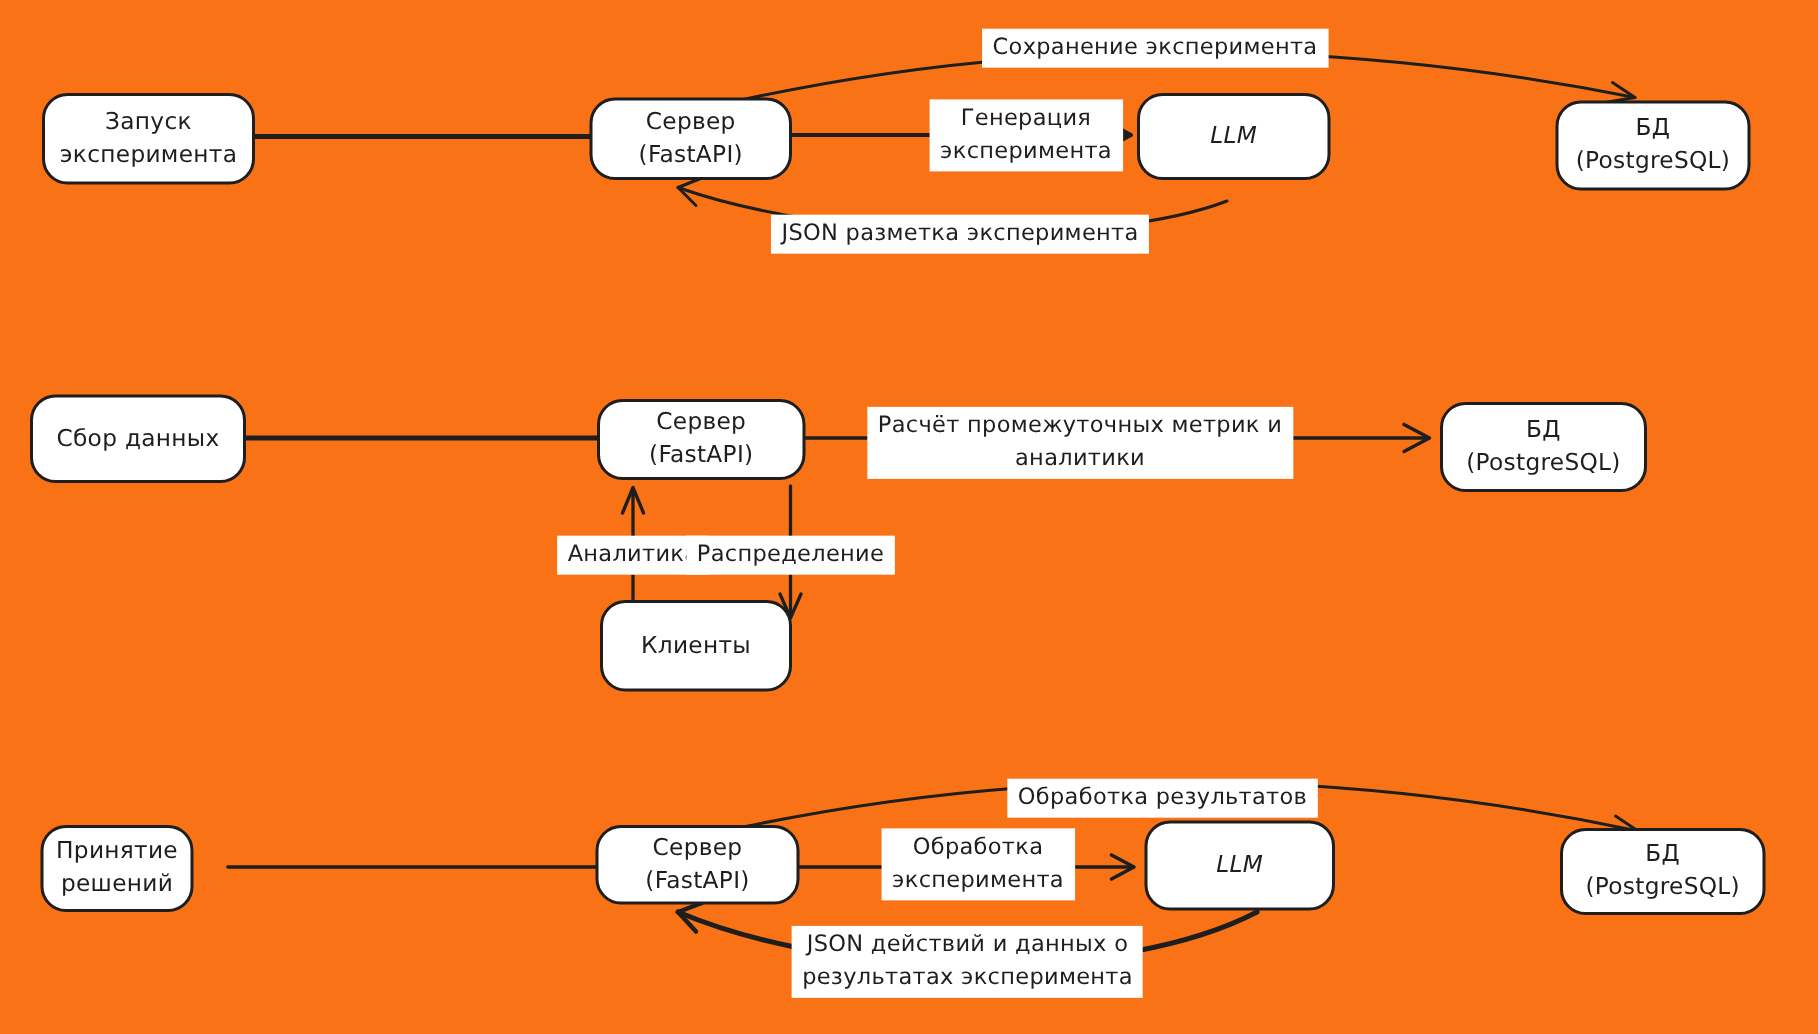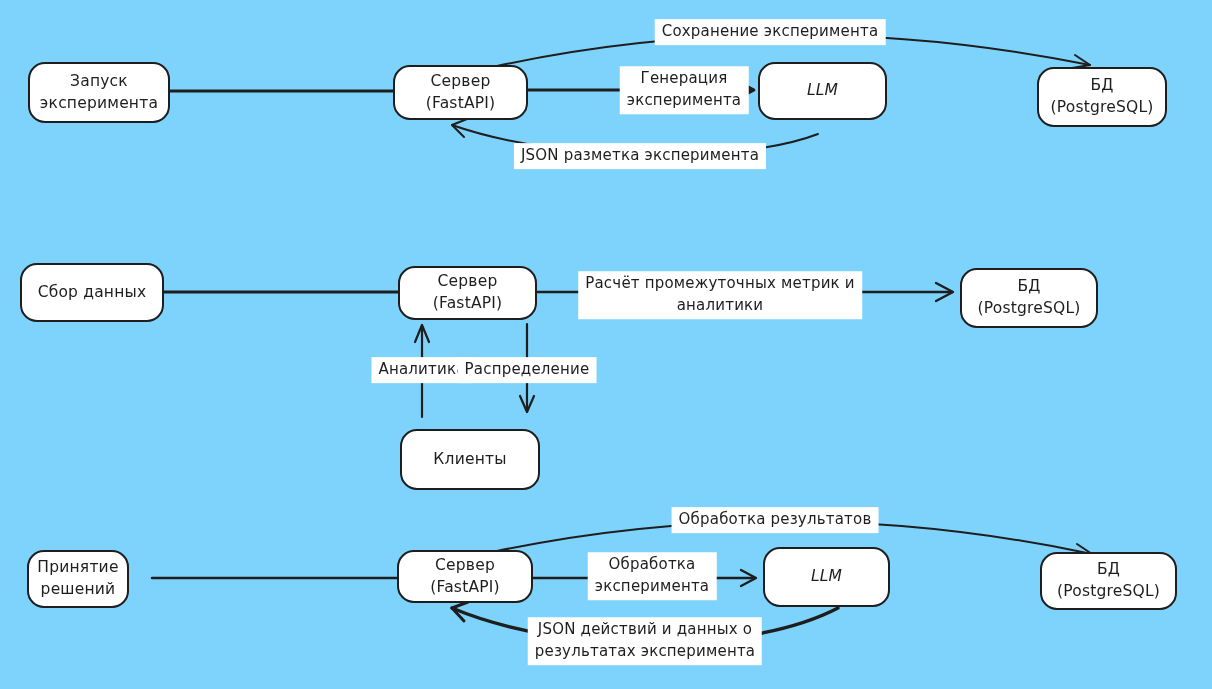--- a/index.html
+++ b/index.html
@@ -4,21 +4,21 @@
 <style>
   html, body {
     margin: 0;
     padding: 0;
     background: #ffffff;
   }
   .canvas {
     position: relative;
     width: 1212px;
     height: 689px;
-    background: #7dd3fc;
+    background: #f97316;
     font-family: "DejaVu Sans", sans-serif;
     color: #1e1e1e;
     overflow: hidden;
   }
   .edges-svg {
     position: absolute;
     left: 0;
     top: 0;
     width: 1212px;
     height: 689px;
@@ -92,38 +92,38 @@
   <div class="edge-label" style="left:770px; top:32px;">Сохранение эксперимента</div>
   <div class="edge-label" style="left:648px; top:90px;margin-left:36px;">Генерация
 эксперимента</div>
   <div class="edge-label" style="left:640px; top:156px;">JSON разметка эксперимента</div>
 
   <div class="edge-label" style="left:720px; top:295px;">Расчёт промежуточных метрик и
 аналитики</div>
   <div class="edge-label" style="left:422px; top:370px;">Аналитика</div>
   <div class="edge-label" style="left:527px; top:370px;text-align:center;">Распределение</div>
 
-  <div class="edge-label" style="left:775px; top:520px;">Обработка результатов</div>
+  <div class="edge-label" style="left:775px; top:532px;">Обработка результатов</div>
   <div class="edge-label" style="left:652px; top:576px;">Обработка
 эксперимента</div>
   <div class="edge-label" style="left:645px; top:641px;">JSON действий и данных о
 результатах эксперимента</div>
 
   <div class="node" style="left:28px; top:62px; width:142px; height:61px;">Запуск
 эксперимента</div>
   <div class="node" style="left:393px; top:65px; width:135px; height:55px;">Сервер
 (FastAPI)</div>
   <div class="node llm" style="left:758px; top:62px; width:129px; height:58px;">LLM</div>
   <div class="node" style="left:1037px; top:67px; width:130px; height:60px;">БД
 (PostgreSQL)</div>
 
   <div class="node" style="left:20px; top:263px; width:144px; height:59px;">Сбор данных</div>
   <div class="node" style="left:398px; top:266px; width:139px; height:54px;">Сервер
 (FastAPI)</div>
-  <div class="node" style="left:400px; top:429px; width:140px; height:61px;">Клиенты</div>
+  <div class="node" style="left:400px; top:400px; width:128px; height:61px;">Клиенты</div>
   <div class="node" style="left:960px; top:268px; width:138px; height:60px;">БД
 (PostgreSQL)</div>
 
   <div class="node" style="left:27px; top:550px; width:102px; height:58px;">Принятие
 решений</div>
   <div class="node" style="left:397px; top:550px; width:136px; height:53px;">Сервер
 (FastAPI)</div>
   <div class="node llm" style="left:763px; top:547px; width:127px; height:60px;">LLM</div>
   <div class="node" style="left:1040px; top:552px; width:137px; height:58px;">БД
 (PostgreSQL)</div>

